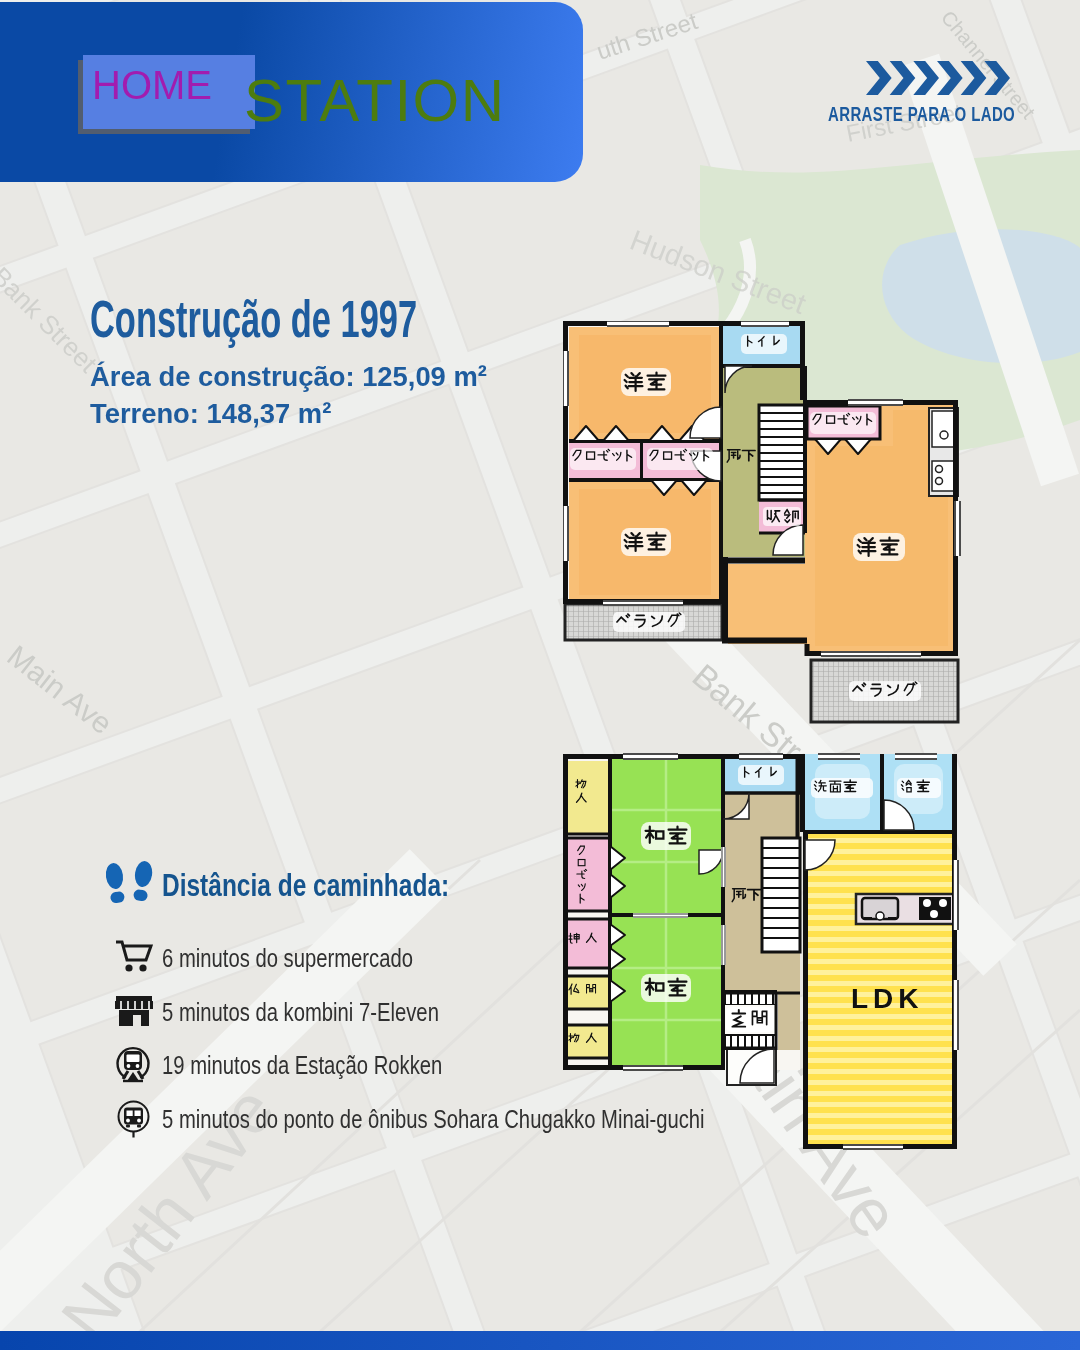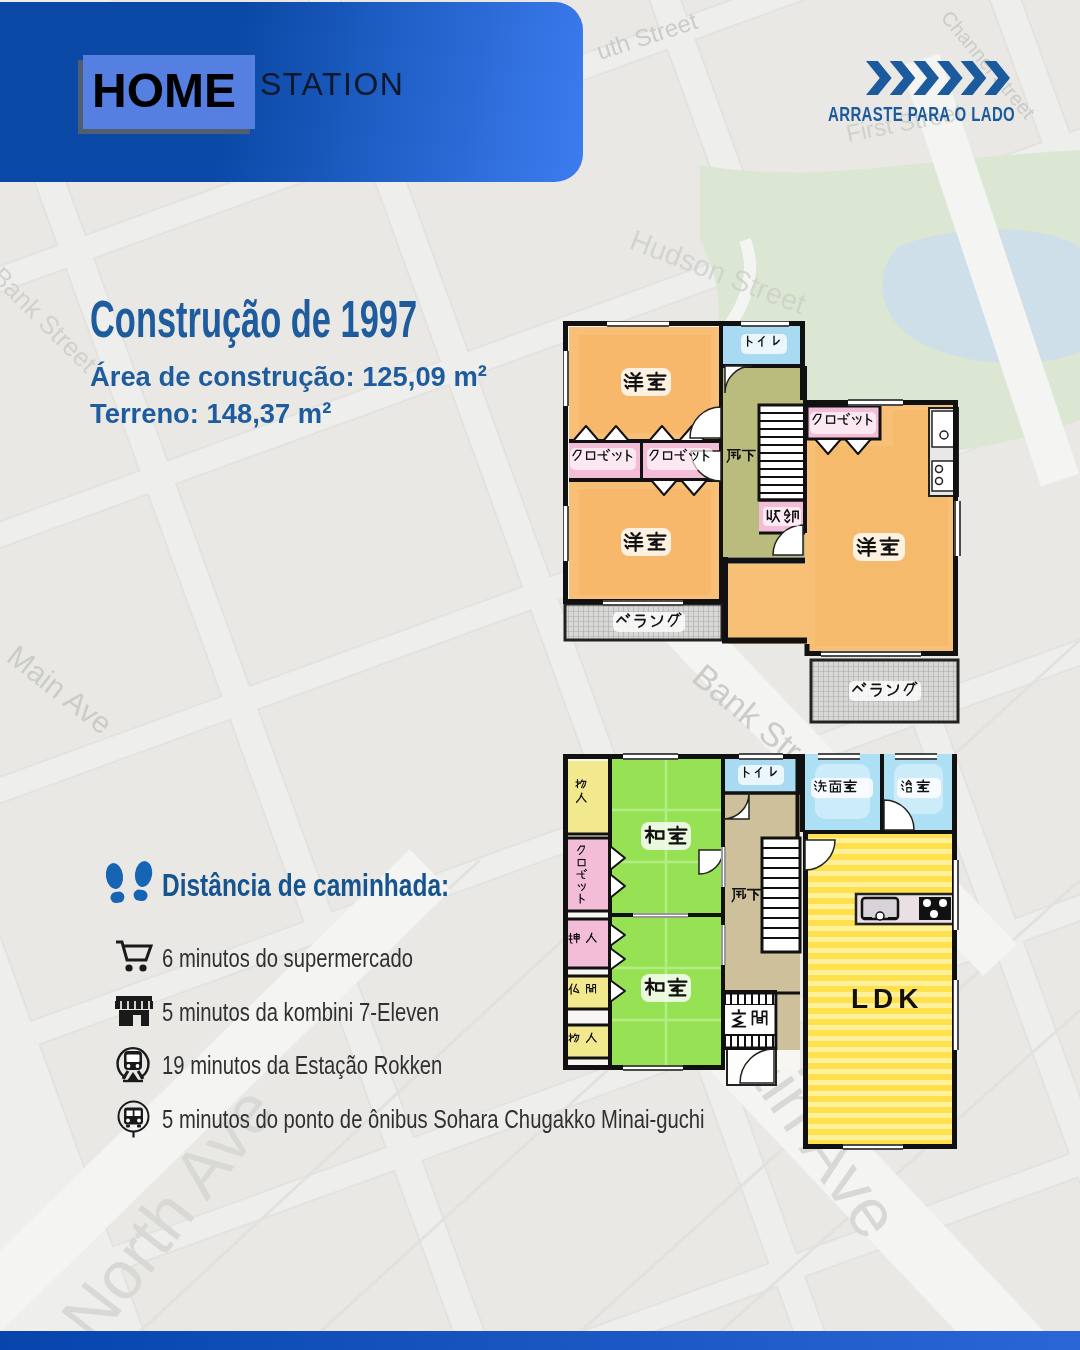--- a/index.html
+++ b/index.html
@@ -3,22 +3,22 @@
 <style>
 html,body{margin:0;padding:0;}
 body{width:1080px;height:1350px;position:relative;overflow:hidden;
   font-family:"Liberation Sans",sans-serif;background:#eeefed;}
 .abs{position:absolute;}
 #map{left:0;top:0;}
 #header{left:-60px;top:2px;width:643px;height:180px;border-radius:28px;
   background:linear-gradient(100deg,#0a49a5 45%,#3d7cf0 100%);}
 #homebox{left:83px;top:55px;width:172px;height:74px;background:#567fe2;
   box-shadow:-5px 5px 0 rgba(90,95,105,.9);}
-#logo{left:92px;top:63px;font-size:48px;font-weight:bold;color:#000000;}
-#logost{left:260px;top:66px;font-size:32px;color:#0f172a;letter-spacing:1.5px;}
+#logo{left:92px;top:63px;font-size:40px;font-weight:normal;color:#a21caf;}
+#logost{left:244px;top:66px;font-size:60px;color:#4d7c0f;letter-spacing:1.5px;}
 #arr{left:828px;top:103px;white-space:nowrap;color:#1c5a9e;font-weight:bold;font-size:20px;letter-spacing:.5px;transform:scale(.75,1);transform-origin:left top;}
 #h1{left:90px;top:290px;font-size:51px;font-weight:bold;color:#1e5c9e;transform:scale(.675,1);transform-origin:left top;white-space:nowrap;}
 #h2{left:90px;top:358px;font-size:28.5px;font-weight:bold;color:#1e5c9e;line-height:37px;transform:scale(.96,1);transform-origin:left top;}
 #dist{left:162px;top:868px;font-size:31px;font-weight:bold;color:#15548e;transform:scale(.79,1);transform-origin:left top;white-space:nowrap;}
 .item{font-size:25px;color:#303030;transform:scale(.81,1);transform-origin:left center;white-space:nowrap;}
 #bottombar{left:0;top:1331px;width:1080px;height:19px;background:linear-gradient(90deg,#0745ad,#2a66d6);}
 </style></head>
 <body>
 <svg id="map" class="abs" width="1080" height="1350" viewBox="0 0 1080 1350">
   <rect width="1080" height="1350" fill="#eeefed"></rect>

